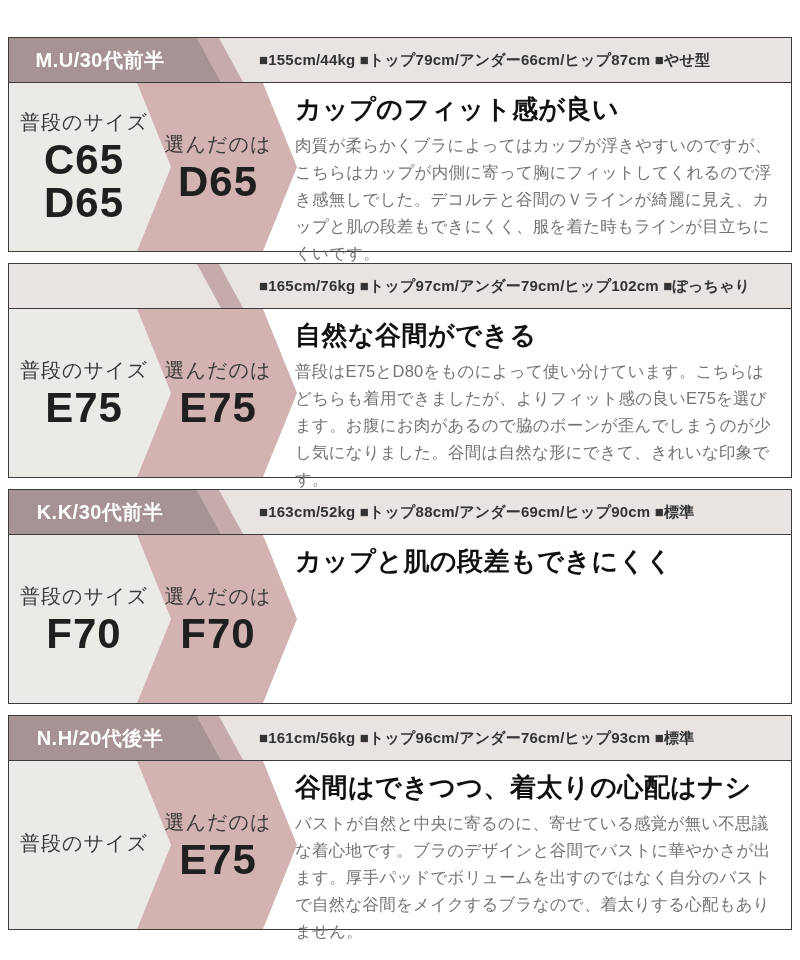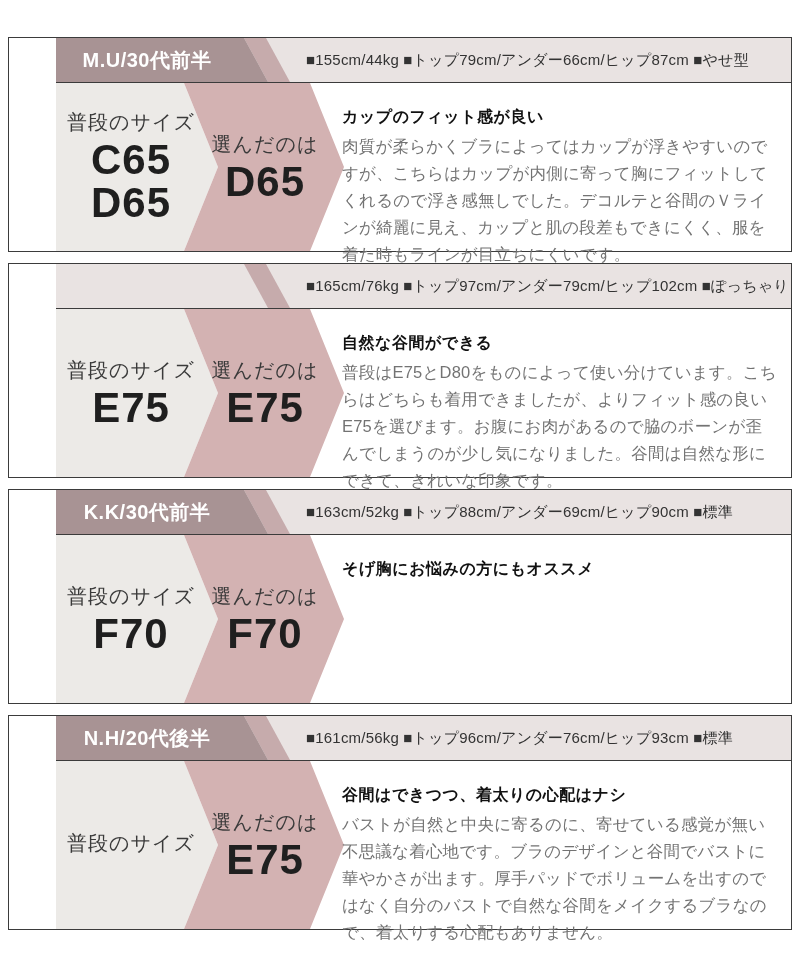--- a/index.html
+++ b/index.html
@@ -2,60 +2,60 @@
 <html><head>
 <meta charset="utf-8">
 <style>
   html,body { margin:0; padding:0; }
   body {
     width:800px; height:960px; background:#ffffff;
     font-family:"Liberation Sans","DejaVu Sans",sans-serif;
     overflow:hidden;
   }
   .wrap { padding:37px 8px 0 8px; }
-  .card { border:1px solid #3b3b3b; margin-bottom:11px; background:#fff;padding-left:47px; }
+  .card { border:1px solid #3b3b3b; margin-bottom:11px; background:#fff; }
 
   
   .hdr { position:relative; height:44px; background:#E9E3E2; border-bottom:1px solid #3b3b3b; overflow:hidden; }
   .hdr-label {
     position:absolute; left:0; top:0; bottom:0; width:212px;
     background:#A89394; color:#ffffff;
     clip-path:polygon(0 0,188px 0,212px 100%,0 100%);
     display:flex; align-items:center; justify-content:center;
     padding-right:30px; box-sizing:border-box;
     font-size:20px; font-weight:bold; letter-spacing:0.5px; white-space:nowrap;
   }
   .hdr-accent {
     position:absolute; left:188px; top:0; bottom:0; width:46px;
     background:#C6ABAC;
     clip-path:polygon(0 0,22px 0,46px 100%,24px 100%);
   }
   .hdr-stats {
     position:absolute; left:250px; right:6px; top:0; bottom:0;
     display:flex; align-items:center;
-    font-size:15px; color:#333333; white-space:nowrap; letter-spacing:0.2px;
+    font-size:15px; color:#333333; white-space:nowrap; letter-spacing:0.2px;font-weight:bold;
   }
 
   
   .bd { position:relative; height:168px; background:#ffffff; }
   .shape-gray {
     position:absolute; left:0; top:0; bottom:0; width:162px; background:#ECEAE7;
     clip-path:polygon(0 0,128px 0,162px 50%,128px 100%,0 100%);
   }
   .shape-pink {
     position:absolute; left:128px; top:0; bottom:0; width:160px; background:#D3B2B2;
     clip-path:polygon(0 0,126px 0,160px 50%,126px 100%,0 100%,34px 50%);
   }
   .usual  { position:absolute; left:0; width:150px; top:50%; transform:translateY(-50%); text-align:center; }
   .chosen { position:absolute; left:152px; width:114px; top:50%; transform:translateY(-50%); text-align:center; }
   .panel-label { font-size:20px; color:#3a3a3a; margin-bottom:3px; letter-spacing:1px; }
   .size-val { font-size:42px; font-weight:bold; color:#1f1f1f; line-height:1.02; letter-spacing:1px; }
 
   .review { position:absolute; left:286px; top:9px; right:12px; }
-  .review-title { font-size:16px; font-weight:bold; color:#111111; margin:15px 0 5px 0; letter-spacing:0.5px; }
+  .review-title { font-size:26px; font-weight:bold; color:#111111; margin:0 0 5px 0; letter-spacing:0.5px; }
   .review-text { font-size:16.5px; color:#737373; line-height:1.63; margin:0; letter-spacing:0.2px; }
 </style>
 </head>
 <body>
 
 <div class="wrap">
 
   <div class="card">
     <div class="hdr">
       <div class="hdr-accent"></div>
@@ -115,21 +115,21 @@
       <div class="shape-pink"></div>
       <div class="usual">
         <div class="panel-label">普段のサイズ</div>
         <div class="size-val">F70</div>
       </div>
       <div class="chosen">
         <div class="panel-label">選んだのは</div>
         <div class="size-val">F70</div>
       </div>
       <div class="review">
-        <h3 class="review-title">そげ胸にお悩みの方にもオススメ</h3>
+        <h3 class="review-title">カップと肌の段差もできにくく</h3>
       </div>
     </div>
   </div>
 
   <div class="card">
     <div class="hdr">
       <div class="hdr-accent"></div>
       <div class="hdr-label">N.H/20代後半</div>
       <div class="hdr-stats">■161cm/56kg ■トップ96cm/アンダー76cm/ヒップ93cm ■標準</div>
     </div>

